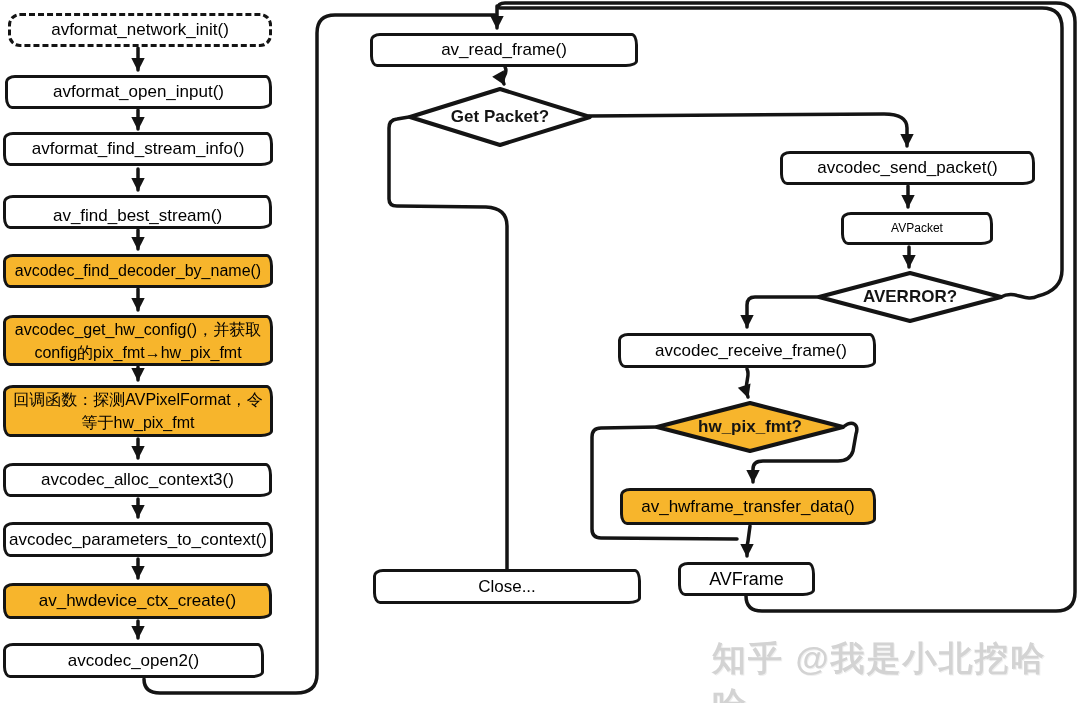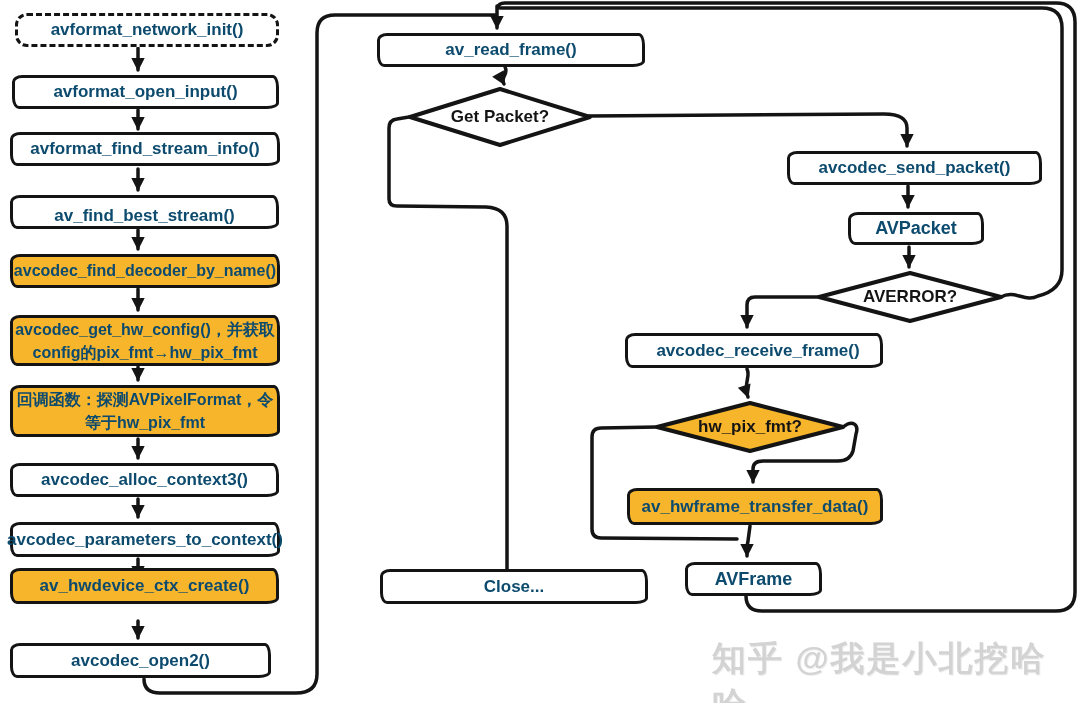--- a/index.html
+++ b/index.html
@@ -3,25 +3,24 @@
 <meta charset="utf-8">
 <style>
   html,body{margin:0;padding:0;background:#fff;}
   #canvas{
     position:relative;width:1080px;height:703px;background:#ffffff;
     font-family:"Liberation Sans","DejaVu Sans",sans-serif;overflow:hidden;
   }
   svg.wires{position:absolute;left:0;top:0;z-index:1;}
   .node{
     position:absolute;z-index:2;display:flex;align-items:center;justify-content:center;
-    background:#fff;border:3px solid #141414;color:#0c4a6e;
-    font-weight:bold;font-size:17px;text-align:center;box-sizing:border-box;
+    background:#fff;border:3px solid #141414;color:#000000;
+    font-weight:normal;font-size:17px;text-align:center;box-sizing:border-box;
     border-radius:10px 6px 12px 7px / 7px 12px 6px 11px;
     line-height:1.25;
-    margin-left:7px;
   }
   .node.dashed{border-style:dashed;border-width:3px;border-radius:12px;}
   .node.twoline{flex-direction:column;font-size:16px;line-height:23px;padding:2px 2px;}
   .diamond-label{
     position:absolute;z-index:3;display:flex;align-items:center;justify-content:center;
     font-weight:bold;font-size:17px;color:#141414;text-align:left;background:transparent;
   }
   .watermark{
     position:absolute;z-index:2;left:712px;top:636px;width:360px;
     font-size:34px;font-weight:bold;letter-spacing:2px;text-align:left;
@@ -109,37 +108,37 @@
   <div class="node twoline" style="left: 3px; top: 385px; width: 270px; height: 52px; background: rgb(247, 181, 44);">
     <span>回调函数：探测AVPixelFormat，令</span>
     <span>等于hw_pix_fmt</span>
   </div>
   <div class="node" style="left:3px;top:463px;width:269px;height:34px;">
     <span>avcodec_alloc_context3()</span>
   </div>
   <div class="node" style="left:3px;top:522px;width:270px;height:35px;">
     <span>avcodec_parameters_to_context()</span>
   </div>
-  <div class="node" style="left: 3px; top: 568px; width: 269px; height: 36px; background: rgb(247, 181, 44);">
+  <div class="node" style="left: 3px; top: 583px; width: 269px; height: 36px; background: rgb(247, 181, 44);">
     <span>av_hwdevice_ctx_create()</span>
   </div>
   <div class="node" style="left:3px;top:643px;width:261px;height:35px;">
     <span>avcodec_open2()</span>
   </div>
 
   <div class="node" style="left:370px;top:33px;width:268px;height:34px;">
     <span>av_read_frame()</span>
   </div>
   <div class="diamond-label" style="left:420px;top:101px;width:160px;height:32px;">
     <span>Get Packet?</span>
   </div>
   <div class="node" style="left:780px;top:151px;width:255px;height:34px;">
     <span>avcodec_send_packet()</span>
   </div>
-  <div class="node" style="left:841px;top:212px;width:136px;height:33px;font-size:18px;">
+  <div class="node" style="left:841px;top:212px;width:152px;height:33px;font-size:12px;">
     <span>AVPacket</span>
   </div>
   <div class="diamond-label" style="left:830px;top:281px;width:160px;height:32px;">
     <span>AVERROR?</span>
   </div>
   <div class="node" style="left:618px;top:333px;width:258px;height:35px;padding-left:8px;">
     <span>avcodec_receive_frame()</span>
   </div>
   <div class="diamond-label" style="left:670px;top:411px;width:160px;height:32px;">
     <span>hw_pix_fmt?</span>

